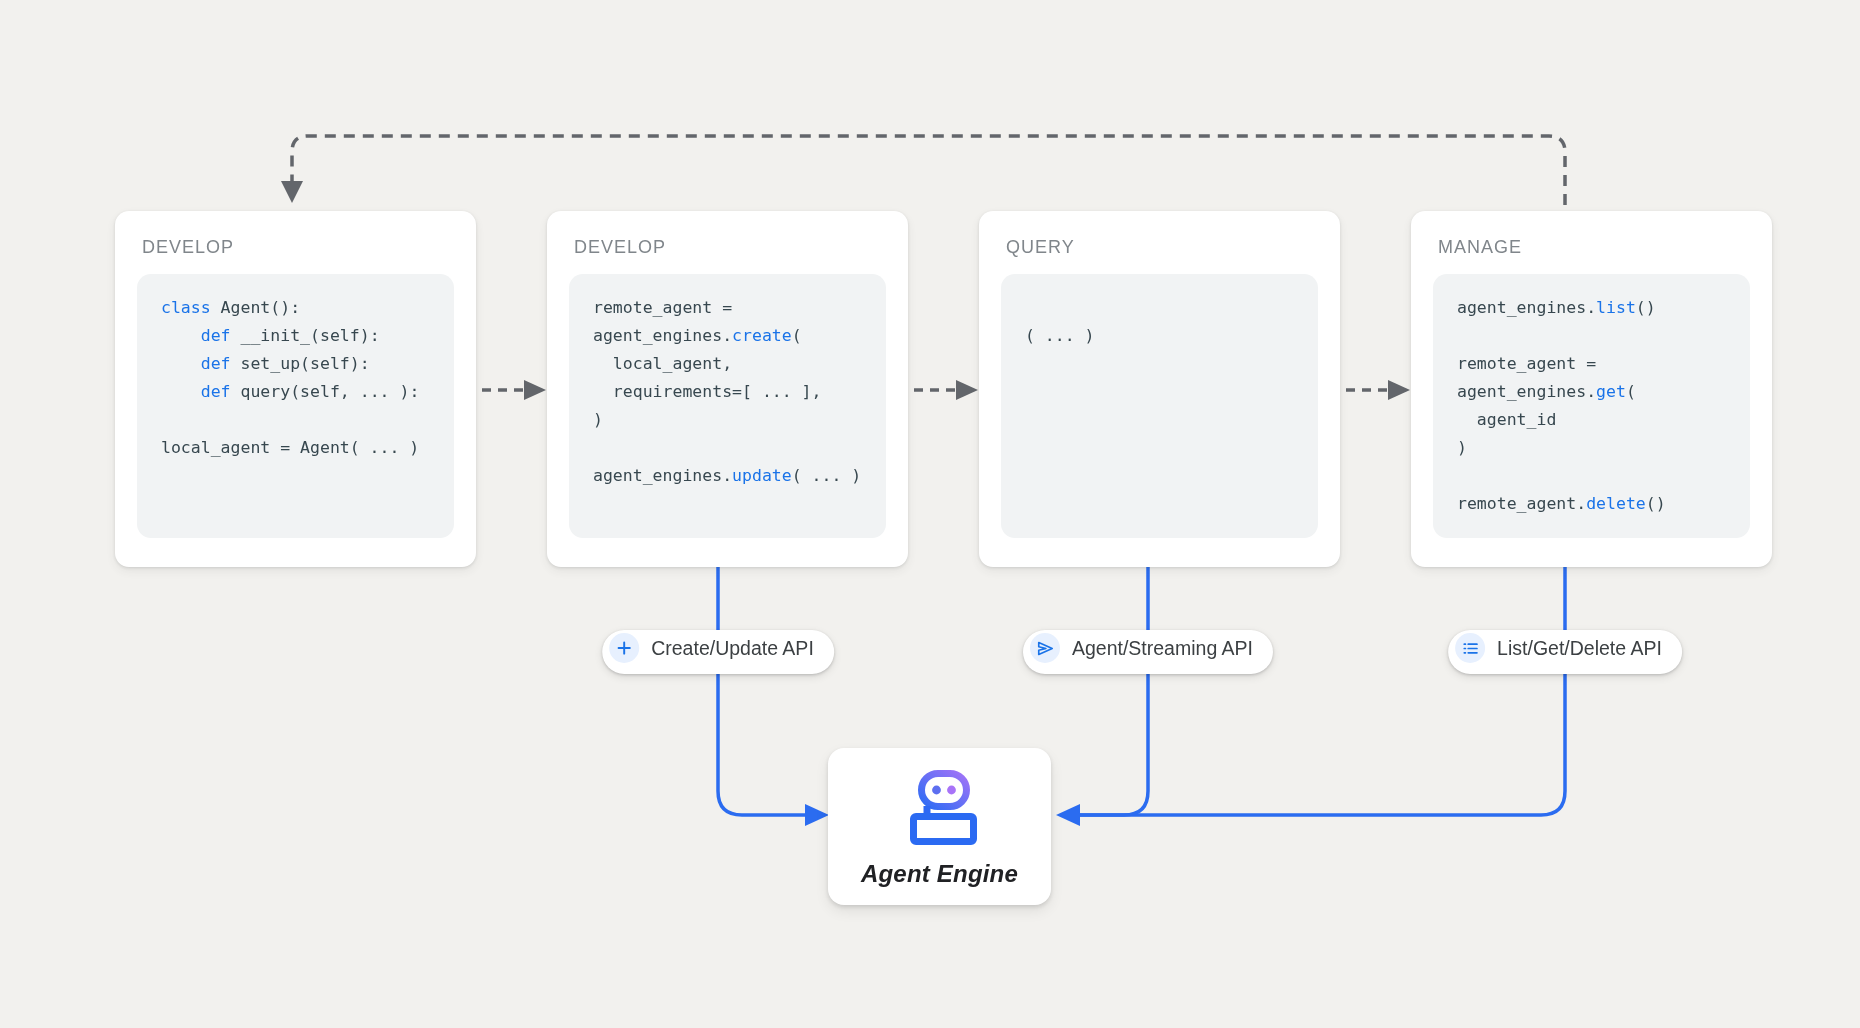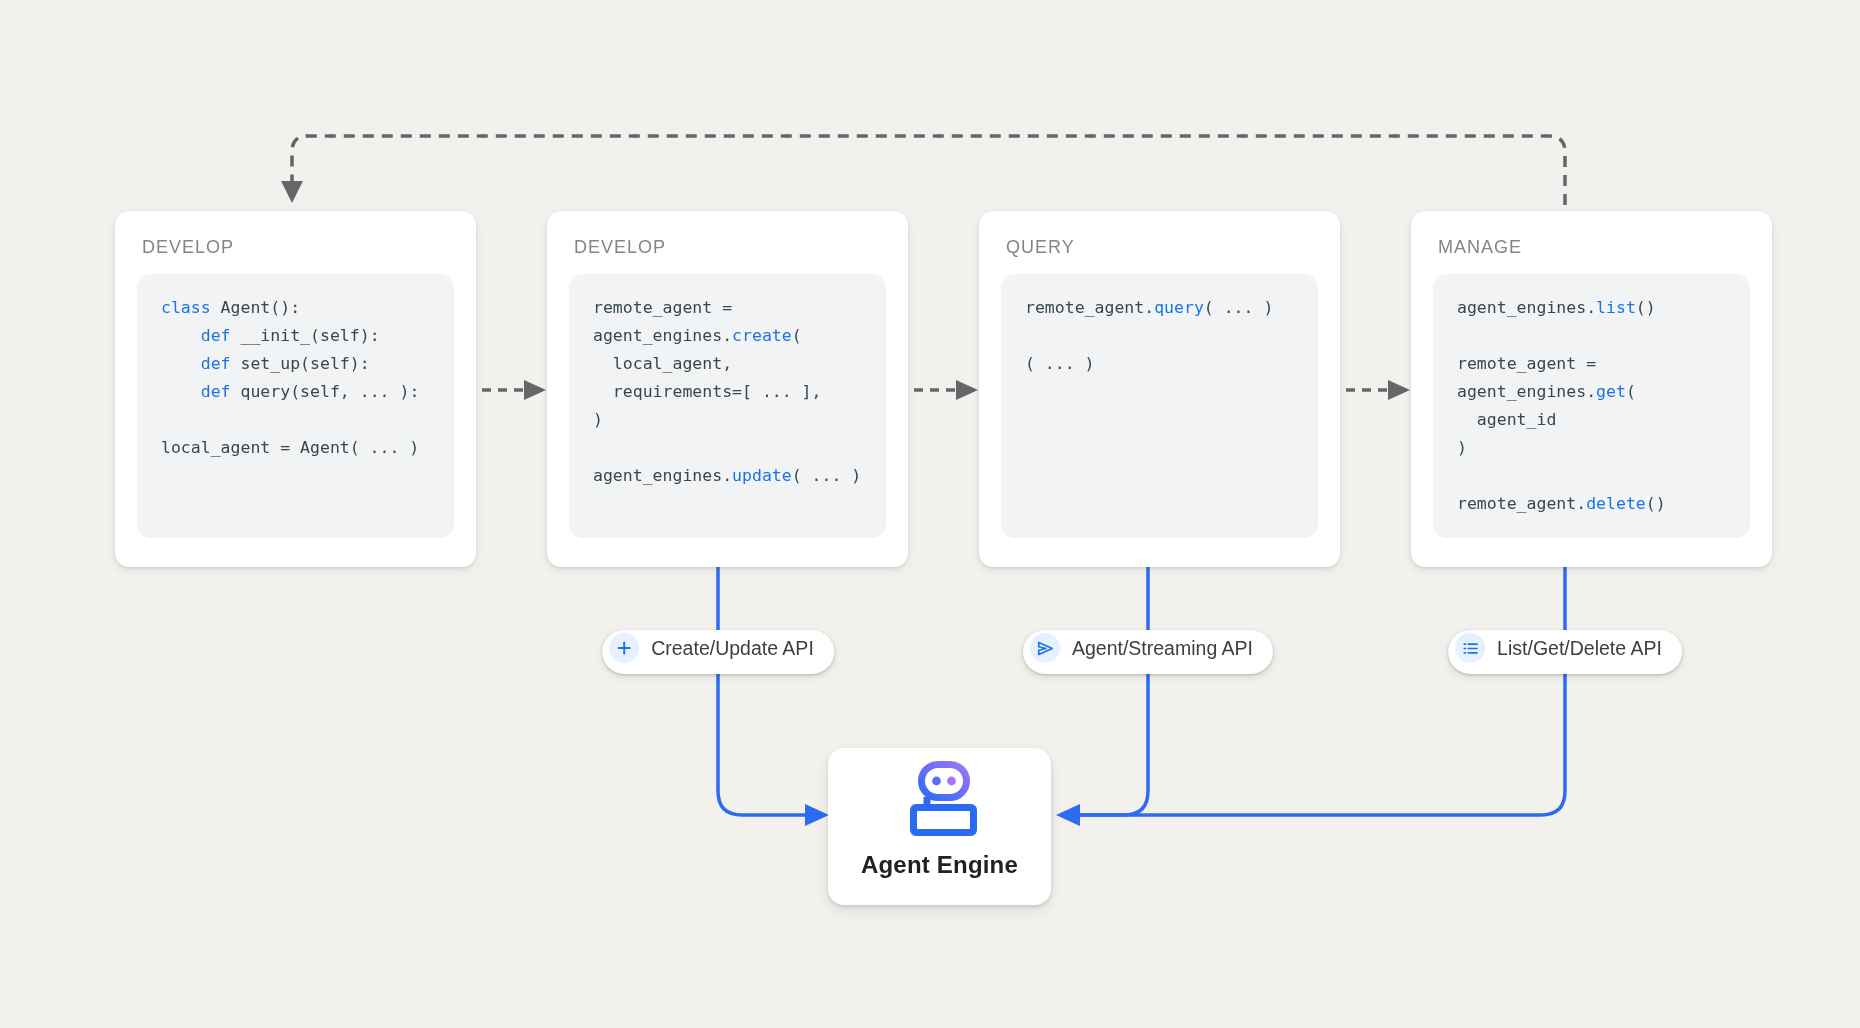--- a/index.html
+++ b/index.html
@@ -51,21 +51,22 @@
     background:var(--iconbg,#e7f0fe);
     display:flex; align-items:center; justify-content:center; flex:0 0 auto;
   }
   .pill-label { font-size:19.5px; font-weight:500; color:var(--pilltext,#3c4043); }
   
   .engine-card {
     position:absolute; left:828px; top:748px; width:223px; height:157px;
     background:#fff; border-radius:16px; z-index:3;
     box-shadow:0 2px 4px rgba(0,0,0,.12), 0 6px 14px rgba(0,0,0,.08);
     display:flex; flex-direction:column; align-items:center; justify-content:flex-start;
-    padding-top:11px;
+    padding-top:20px;
+    font-style:italic;
   }
   .engine-label { font-size:24px; font-weight:700; color:#202124; margin-top:10px; letter-spacing:.2px; }
 </style>
 </head>
 <body>
 
 <svg id="wires" viewBox="0 0 1860 1028">
 
   <path class="dash-loop" d="M 1565 205 L 1565 152 Q 1565 136 1549 136 L 308 136 Q 292 136 292 152 L 292 182"></path>
   <polygon class="gray-head" points="281,181 303,181 292,203"></polygon>
@@ -87,21 +88,21 @@
 <div class="stage-card" style="left:115px">
   <div class="stage-title">DEVELOP</div>
   <div class="codeblock"><div class="code-line"><span class="kw">class </span><span>Agent():</span></div><div class="code-line"><span>    </span><span class="kw">def </span><span>__init_(self):</span></div><div class="code-line"><span>    </span><span class="kw">def </span><span>set_up(self):</span></div><div class="code-line"><span>    </span><span class="kw">def </span><span>query(self, ... ):</span></div><div class="code-line">&nbsp;</div><div class="code-line"><span>local_agent = Agent( ... )</span></div></div>
 </div>
 <div class="stage-card" style="left:547px">
   <div class="stage-title">DEVELOP</div>
   <div class="codeblock"><div class="code-line"><span>remote_agent =</span></div><div class="code-line"><span>agent_engines.</span><span class="kw">create</span><span>(</span></div><div class="code-line"><span>  local_agent,</span></div><div class="code-line"><span>  requirements=[ ... ],</span></div><div class="code-line"><span>)</span></div><div class="code-line">&nbsp;</div><div class="code-line"><span>agent_engines.</span><span class="kw">update</span><span>( ... )</span></div></div>
 </div>
 <div class="stage-card" style="left:979px">
   <div class="stage-title">QUERY</div>
-  <div class="codeblock"><div class="code-line"><span>remote_agent.</span><span class="kw">query</span><span>( ... )</span></div><div class="code-line">&nbsp;</div><div class="code-line"><span>( ... )</span></div></div>
+  <div class="codeblock"><div class="code-line">&nbsp;</div><div class="code-line"><span>( ... )</span></div></div>
 </div>
 <div class="stage-card" style="left:1411px">
   <div class="stage-title">MANAGE</div>
   <div class="codeblock"><div class="code-line"><span>agent_engines.</span><span class="kw">list</span><span>()</span></div><div class="code-line">&nbsp;</div><div class="code-line"><span>remote_agent =</span></div><div class="code-line"><span>agent_engines.</span><span class="kw">get</span><span>(</span></div><div class="code-line"><span>  agent_id</span></div><div class="code-line"><span>)</span></div><div class="code-line">&nbsp;</div><div class="code-line"><span>remote_agent.</span><span class="kw">delete</span><span>()</span></div></div>
 </div>
 
 <div class="api-pill" style="left:718px">
   <span class="pill-icon-circle">
     <svg width="18" height="18" viewBox="0 0 24 24">
         <path d="M12 4.5 V19.5 M4.5 12 H19.5" stroke="#1a73e8" stroke-width="2.6" stroke-linecap="round" fill="none"></path>

